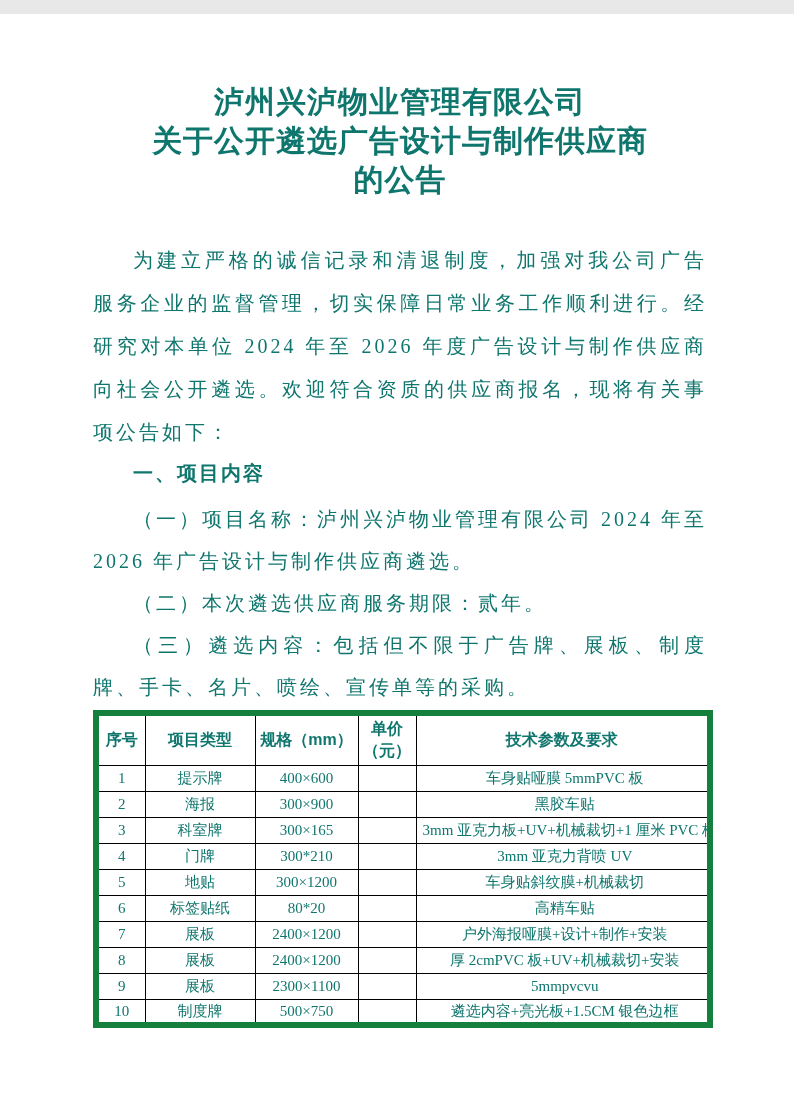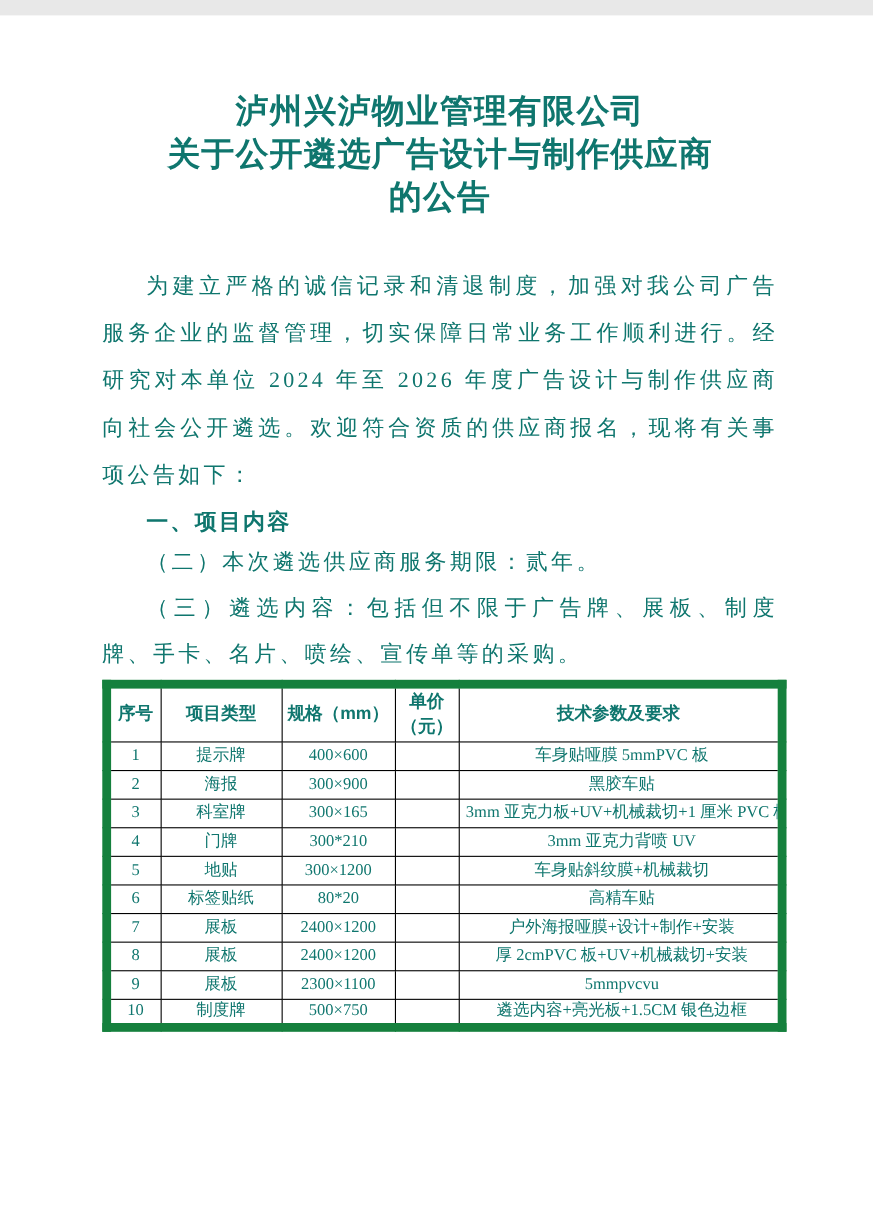--- a/index.html
+++ b/index.html
@@ -38,36 +38,36 @@
     text-indent: 2em;
     font-family: Liberation Serif, serif;
   }
   .sec-heading {
     margin-top: 6px;
     font-size: 20px;
     line-height: 30px;
     font-weight: bold;
     letter-spacing: 2px;
     text-indent: 2em;
-    font-family: Liberation Serif, serif;
+    font-family: Liberation Mono, monospace;
   }
   .item {
     font-size: 20px;
     line-height: 42px;
     letter-spacing: 3px;
     text-align: justify;
     text-indent: 2em;
   }
   .item-first { margin-top: 8px; }
   table.items {
     margin-top: 2px;
     width: 614px;
     border-collapse: collapse;
     table-layout: fixed;
-    border: 8px solid #15803d;
+    border: 6px solid #15803d;
   }
   table.items th, table.items td {
     border: 1px solid #000;
     text-align: center;
     vertical-align: middle;
     overflow: hidden;
   }
   table.items th {
     font-family: "Liberation Sans", sans-serif;
     font-weight: bold;
@@ -102,20 +102,21 @@
     <div class="doc-title">
       <div>泸州兴泸物业管理有限公司</div>
       <div>关于公开遴选广告设计与制作供应商</div>
       <div>的公告</div>
     </div>
 
     <p class="intro">为建立严格的诚信记录和清退制度，加强对我公司广告服务企业的监督管理，切实保障日常业务工作顺利进行。经研究对本单位 2024 年至 2026 年度广告设计与制作供应商向社会公开遴选。欢迎符合资质的供应商报名，现将有关事项公告如下：</p>
 
     <div class="sec-heading">一、项目内容</div>
 
+    <p class="item item-first">（一）项目名称：泸州兴泸物业管理有限公司 2024 年至 2026 年广告设计与制作供应商遴选。</p>
     <p class="item">（二）本次遴选供应商服务期限：贰年。</p>
     <p class="item">（三）遴选内容：包括但不限于广告牌、展板、制度牌、手卡、名片、喷绘、宣传单等的采购。</p>
 
     <table class="items">
       <colgroup>
         <col class="col0">
           <col class="col1">
           <col class="col2">
           <col class="col3">
           <col class="col4">

